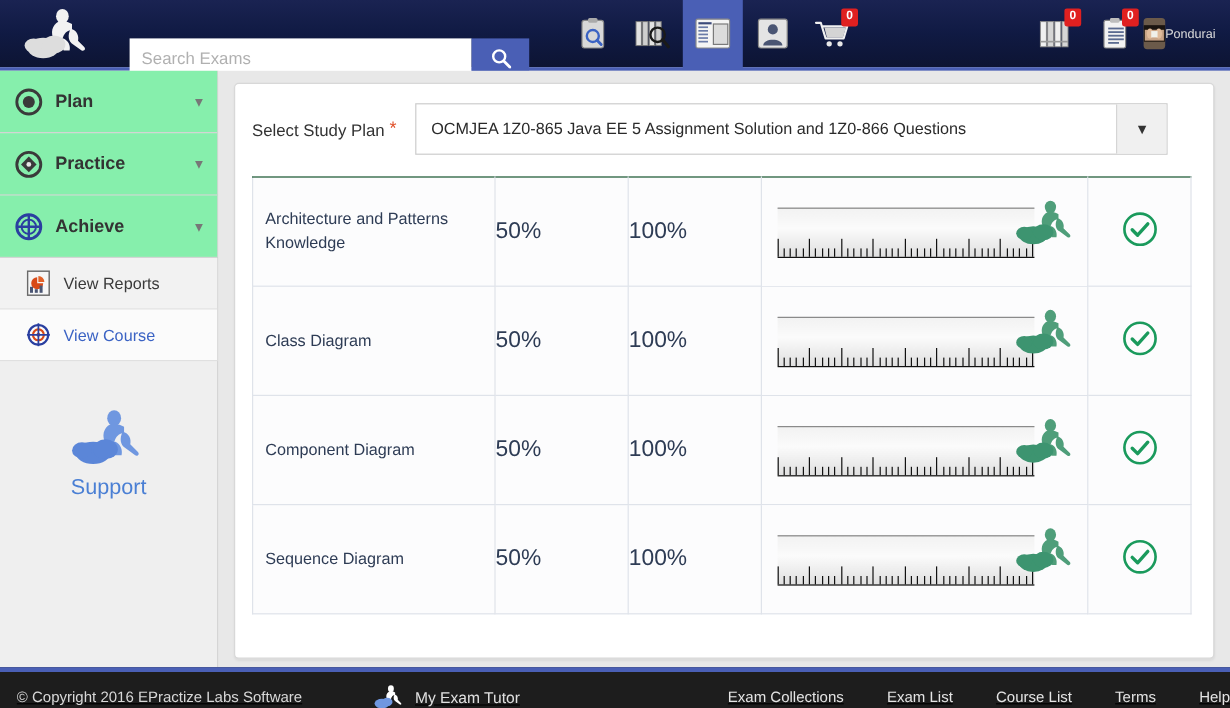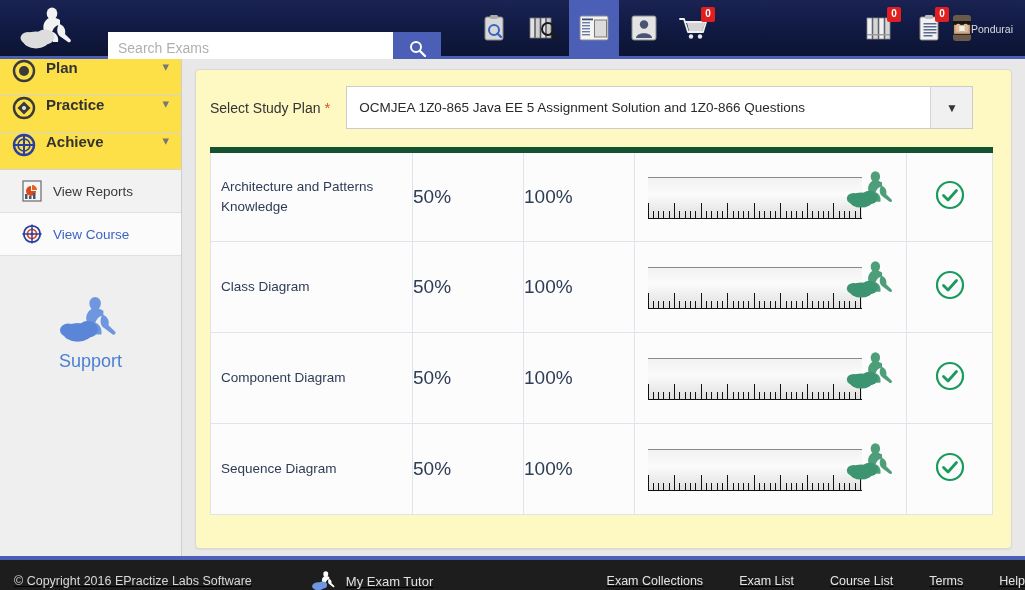--- a/index.html
+++ b/index.html
@@ -64,22 +64,22 @@
     background: #6b5a4a; display:block;
   }
   .username { color: #dcdcdc; font-size: 10.5px; margin-top: 2px; }
 
   
   .sidebar {
     position: absolute; left: 0; top: 59px; width: 182px; height: 497px;
     background: #efefef; border-right: 1px solid #cfcfcf;
   }
   .side-group {
-    height: 37px; display: flex; padding: 0 12px;
-    background: #fde047; border-bottom: 1px solid #d4d4d4; cursor: pointer;
+    height: 52px; display: flex; align-items: center; padding: 0 12px;
+    background: #86efac; border-bottom: 1px solid #d4d4d4; cursor: pointer;
   }
   .side-group .gtext {
     font-size: 15px; font-weight: bold; color: #333; margin-left: 10px; flex: 1;
   }
   .chev { color: #777; font-size: 13px; }
   .side-item {
     height: 43px; display: flex; align-items: center; padding: 0 12px 0 22px;
     background: #f2f2f2; border-bottom: 1px solid #e0e0e0; cursor: pointer;
   }
   .side-item.sel { background: #fbfbfb; }
@@ -91,21 +91,21 @@
   }
   .support-label { color: #4a7fd4; font-size: 18px; margin-top: 3px; }
 
   
   .main {
     position: absolute; left: 182px; top: 59px;
     width: 843px; height: 497px; background: #e8e8e8;
     padding: 10px 13px 0 13px;
   }
   .panel {
-    width: 817px; height: 480px; background: #fef9c3;
+    width: 817px; height: 480px; background: #ffffff;
     border: 1px solid #d8d8d8; border-radius: 4px;
     box-shadow: 0 1px 2px rgba(0,0,0,.06);
     padding: 16px 1px 0 14px;
   }
   .plan-row { display: flex; align-items: center; margin-bottom: 18px; }
   .plan-label { font-size: 14px; color: #333; white-space: nowrap; }
   .req { color: #e0502a; margin-left: 4px; font-size: 15px; }
   .select {
     margin-left: 16px; width: 627px; height: 43px;
     border: 1px solid #cccccc; background: #fff;
@@ -120,21 +120,21 @@
     border-left: 1px solid #d5d5d5; display: flex;
     align-items: center; justify-content: center; font-size: 12px; color: #333;
   }
 
   
   .goal-table { width: 782px; border-collapse: collapse; table-layout: fixed; }
   .goal-table tr { height: 91px; }
   .goal-table td {
     border: 1px solid #dfe3ea; vertical-align: middle; background: #fcfcfd;
   }
-  .goal-table tr:first-child td { border-top: 6px solid #14532d; }
+  .goal-table tr:first-child td { border-top: 1px solid #14532d; }
   .c-name { width: 202px; padding: 0 10px 0 10px; font-size: 13.5px; color: #2e3c55; line-height: 1.45; }
   .c-pct  { width: 111px; text-align: left; font-size: 19px; color: #2e3c55; }
   .c-bar  { width: 272px; padding: 0; position: relative; }
   .c-chk  { width: 86px; text-align: center; }
 
   
   .gauge { position: relative; width: 246px; height: 68px; margin: 0 auto; }
   .gauge-fill {
     position: absolute; left: 0; top: 14px; width: 214px; height: 42px;
     background: linear-gradient(180deg,#f2f2f2 0%,#fbfbfb 40%,#dedede 100%);

